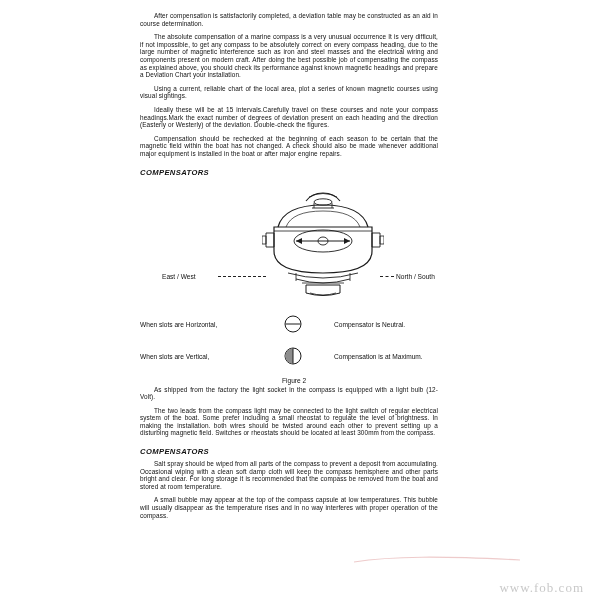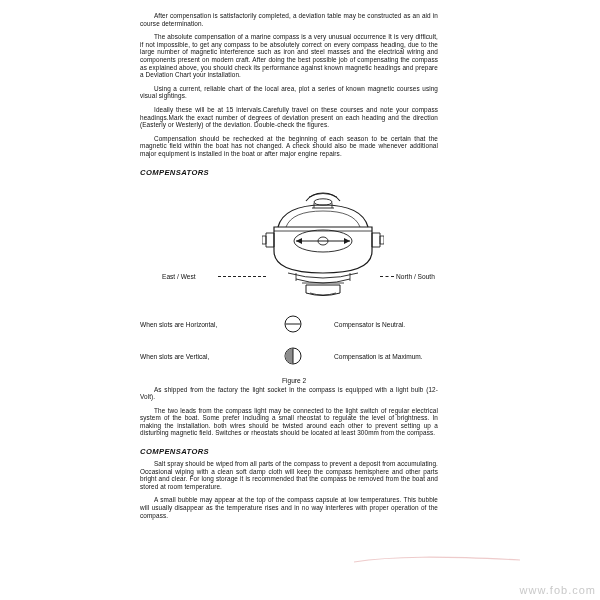--- a/index.html
+++ b/index.html
@@ -105,26 +105,26 @@
   .fig-caption {
     position: absolute;
     left: 142px;
     top: 196px;
     font-size: 6.6px;
   }
 
   
   .watermark {
     position: absolute;
-    right: 4px;
+    right: 16px;
     bottom: 4px;
-    font-size: 11px;
+    font-size: 13px;
     color: #c9c9c9;
     letter-spacing: 1px;
-    font-family: Liberation Sans, sans-serif;
+    font-family: Liberation Serif, serif;
   }
   .wm-stroke {
     position: absolute;
     left: 352px;
     top: 554px;
     width: 170px;
     height: 26px;
     pointer-events: none;
   }
 </style>

